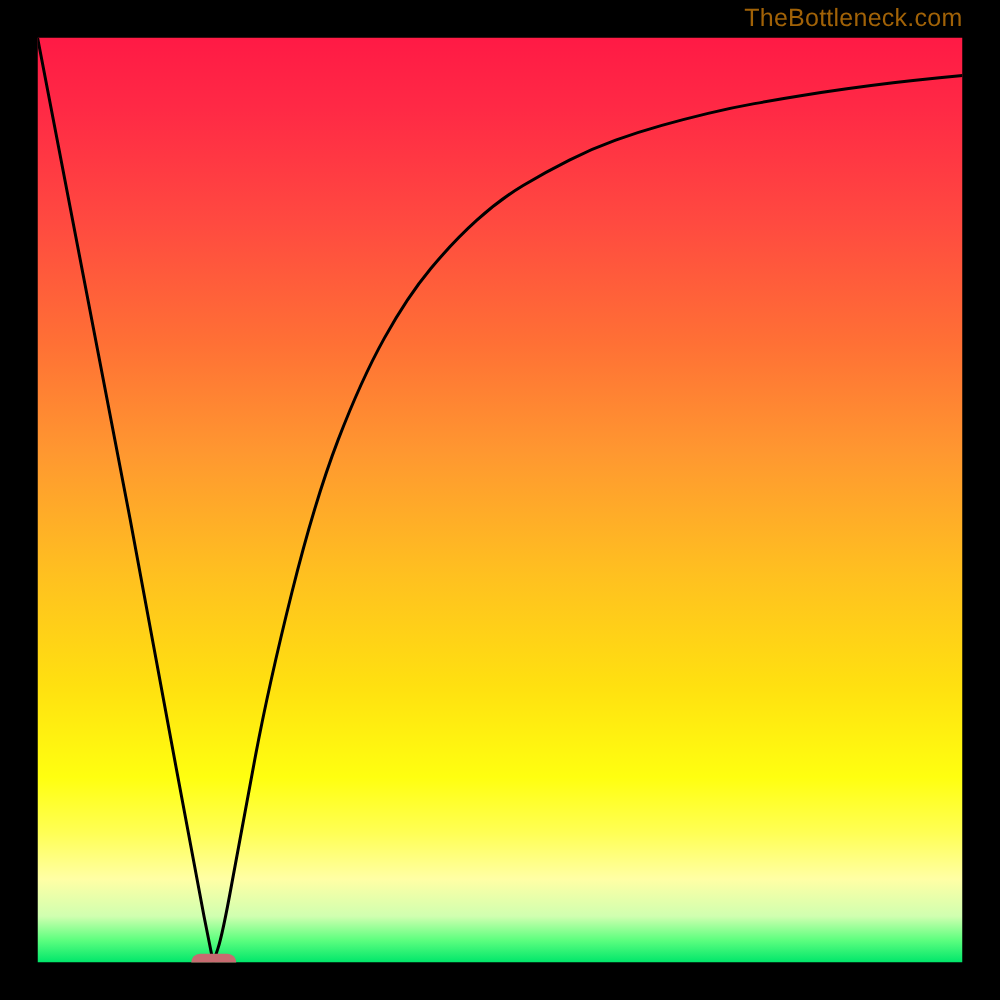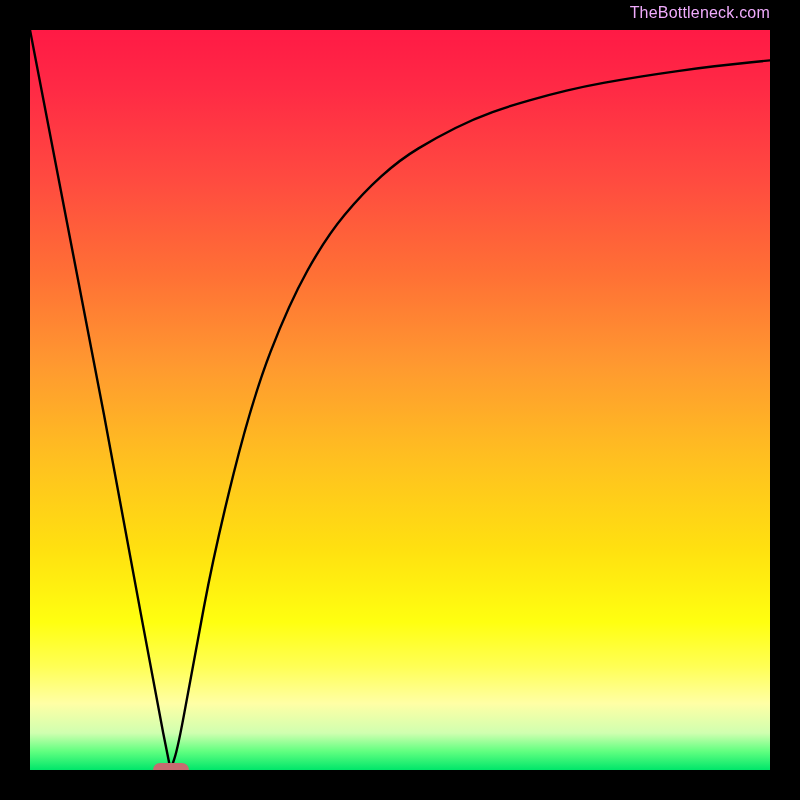--- a/index.html
+++ b/index.html
@@ -43,22 +43,22 @@
       #ffffa5 91%,
       #d0ffb0 95%,
       #60ff80 97.5%,
       #00e66a 100%
     );
   }
   .watermark {
     position: absolute;
     top: 4px;
     right: 30px;
-    color: #f0abfc;
-    font-size: 16px;
+    color: #a16207;
+    font-size: 20px;
     font-weight: 500;
     letter-spacing: 0.2px;
     z-index: 5;
   }
   svg.curve {
     position: absolute;
     left: 0;
     top: 0;
     width: 100%;
     height: 100%;

